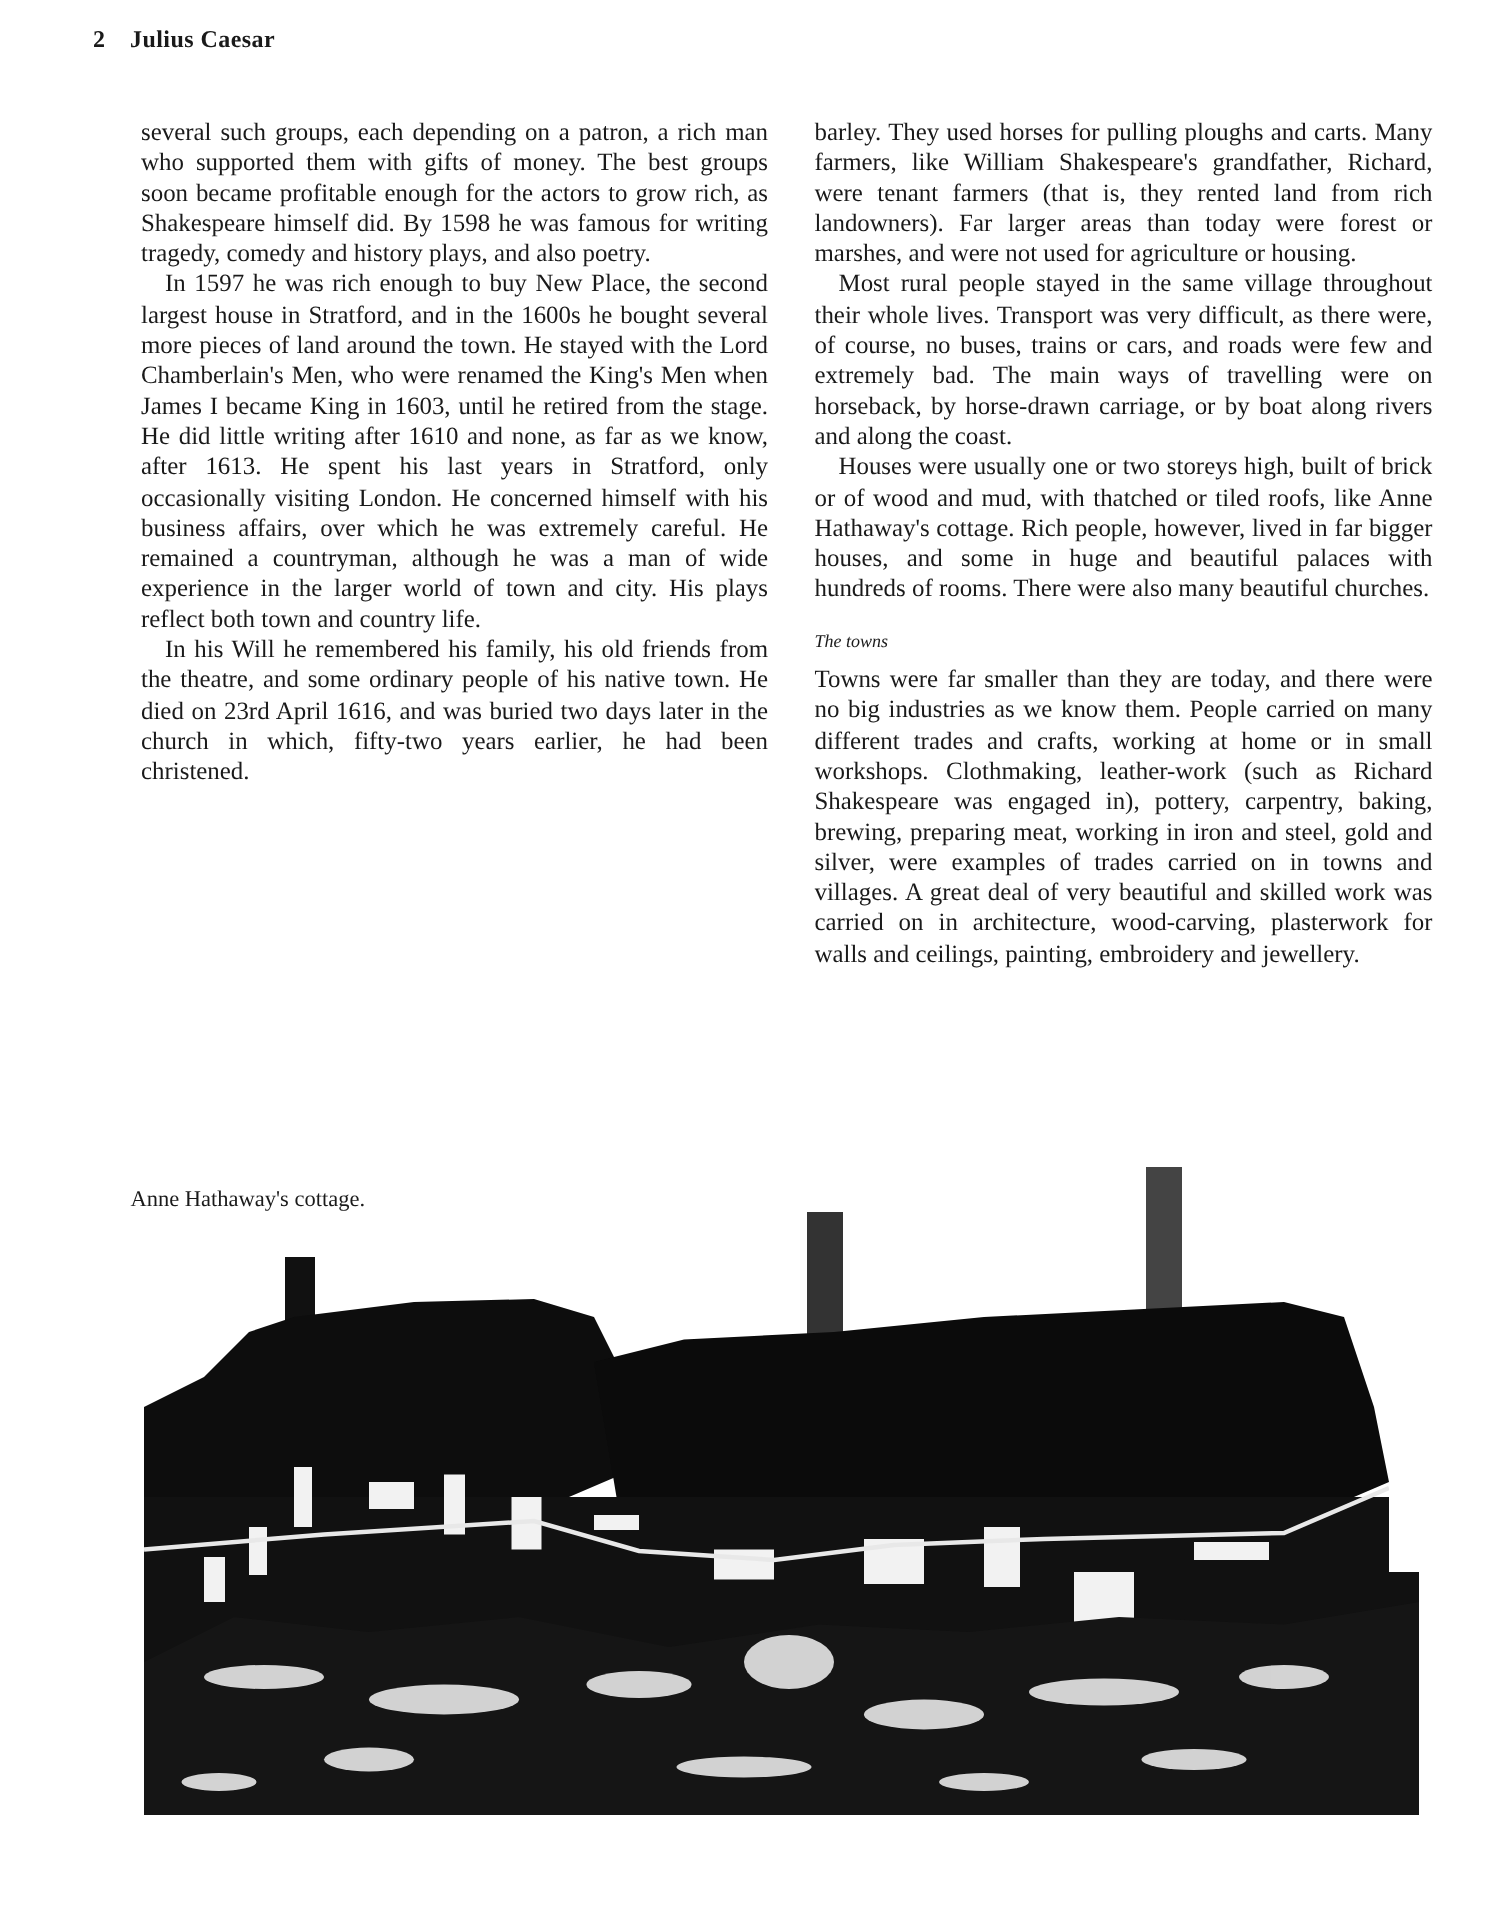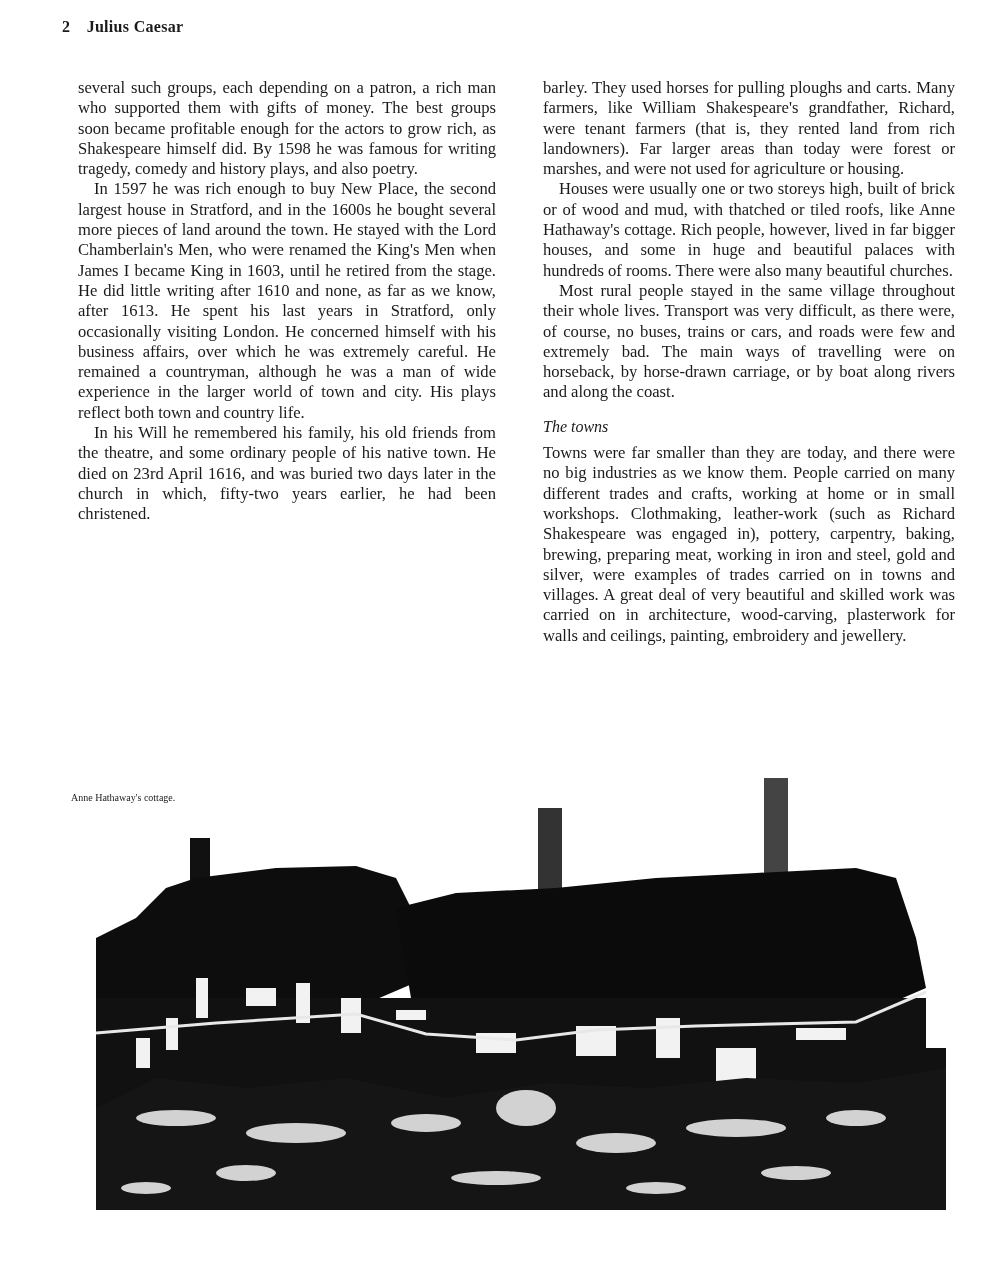--- a/index.html
+++ b/index.html
@@ -1,47 +1,47 @@
 <!DOCTYPE html>
 <html><head>
 <meta charset="utf-8">
 <style>
   html, body { margin: 0; padding: 0; background: #ffffff; }
   body { width: 1000px; height: 1279px; position: relative; overflow: hidden; font-family: "Liberation Serif", "DejaVu Serif", serif; color: #1a1a1a; }
   .running-head { position: absolute; left: 62px; top: 18px; font-size: 16px; letter-spacing: 0.3px; font-weight: bold; }
   .running-head .pgnum { margin-right: 12px; }
   .col { position: absolute; top: 78px; width: 418px; font-size: 16.6px; line-height: 20.3px; text-align: justify; }
-  .col.left { left: 78px; }
+  .col.left { left: 94px; }
   .col.right { left: 543px; width: 412px; overflow: hidden; }
   .col p { margin: 0; }
   .col p.indent { text-indent: 16px; }
   .sec-head { font-family: "Liberation Sans", "DejaVu Sans", sans-serif; font-weight: bold; font-size: 18.5px; margin: 32px 0 12px 0 !important; letter-spacing: -0.2px; }
-  .sub-head { font-style: italic; margin: 14px 0 6px 0 !important; font-size: 16px; }
-  .caption { position: absolute; left: 71px; top: 792px; font-size: 10px; }
+  .sub-head { font-style: italic; margin: 14px 0 6px 0 !important; font-size: 12px; }
+  .caption { position: absolute; left: 87px; top: 792px; font-size: 15px; }
   .photo { position: absolute; left: 96px; top: 778px; width: 850px; height: 432px; }
   .photo svg { width: 100%; height: 100%; display: block; }
 </style>
 </head>
 <body>
 
 <div class="running-head">
   <span class="pgnum">2</span>
   <span>Julius Caesar</span>
 </div>
 
 <div class="col left">
   <p>several such groups, each depending on a patron, a rich man who supported them with gifts of money. The best groups soon became profitable enough for the actors to grow rich, as Shakespeare himself did. By 1598 he was famous for writing tragedy, comedy and history plays, and also poetry.</p>
   <p class="indent">In 1597 he was rich enough to buy New Place, the second largest house in Stratford, and in the 1600s he bought several more pieces of land around the town. He stayed with the Lord Chamberlain's Men, who were renamed the King's Men when James I became King in 1603, until he retired from the stage. He did little writing after 1610 and none, as far as we know, after 1613. He spent his last years in Stratford, only occasionally visiting London. He concerned himself with his business affairs, over which he was extremely careful. He remained a countryman, although he was a man of wide experience in the larger world of town and city. His plays reflect both town and country life.</p>
   <p class="indent">In his Will he remembered his family, his old friends from the theatre, and some ordinary people of his native town. He died on 23rd April 1616, and was buried two days later in the church in which, fifty-two years earlier, he had been christened.</p>
 </div>
 
 <div class="col right">
   <p>barley. They used horses for pulling ploughs and carts. Many farmers, like William Shakespeare's grandfather, Richard, were tenant farmers (that is, they rented land from rich landowners). Far larger areas than today were forest or marshes, and were not used for agriculture or housing.</p>
+  <p class="indent">Most rural people stayed in the same village throughout their whole lives. Transport was very difficult, as there were, of course, no buses, trains or cars, and roads were few and extremely bad. The main ways of travelling were on horseback, by horse-drawn carriage, or by boat along rivers and along the coast.</p>
   <p class="indent">Houses were usually one or two storeys high, built of brick or of wood and mud, with thatched or tiled roofs, like Anne Hathaway's cottage. Rich people, however, lived in far bigger houses, and some in huge and beautiful palaces with hundreds of rooms. There were also many beautiful churches.</p>
-  <p class="indent">Most rural people stayed in the same village throughout their whole lives. Transport was very difficult, as there were, of course, no buses, trains or cars, and roads were few and extremely bad. The main ways of travelling were on horseback, by horse-drawn carriage, or by boat along rivers and along the coast.</p>
   <p class="sub-head">The towns</p>
   <p>Towns were far smaller than they are today, and there were no big industries as we know them. People carried on many different trades and crafts, working at home or in small workshops. Clothmaking, leather-work (such as Richard Shakespeare was engaged in), pottery, carpentry, baking, brewing, preparing meat, working in iron and steel, gold and silver, were examples of trades carried on in towns and villages. A great deal of very beautiful and skilled work was carried on in architecture, wood-carving, plasterwork for walls and ceilings, painting, embroidery and jewellery.</p>
 </div>
 
 <div class="caption">Anne Hathaway's cottage.</div>
 
 <div class="photo">
   <svg viewBox="0 0 850 432" preserveAspectRatio="none">
 
     <rect x="94" y="60" width="20" height="70" fill="#111"></rect>

